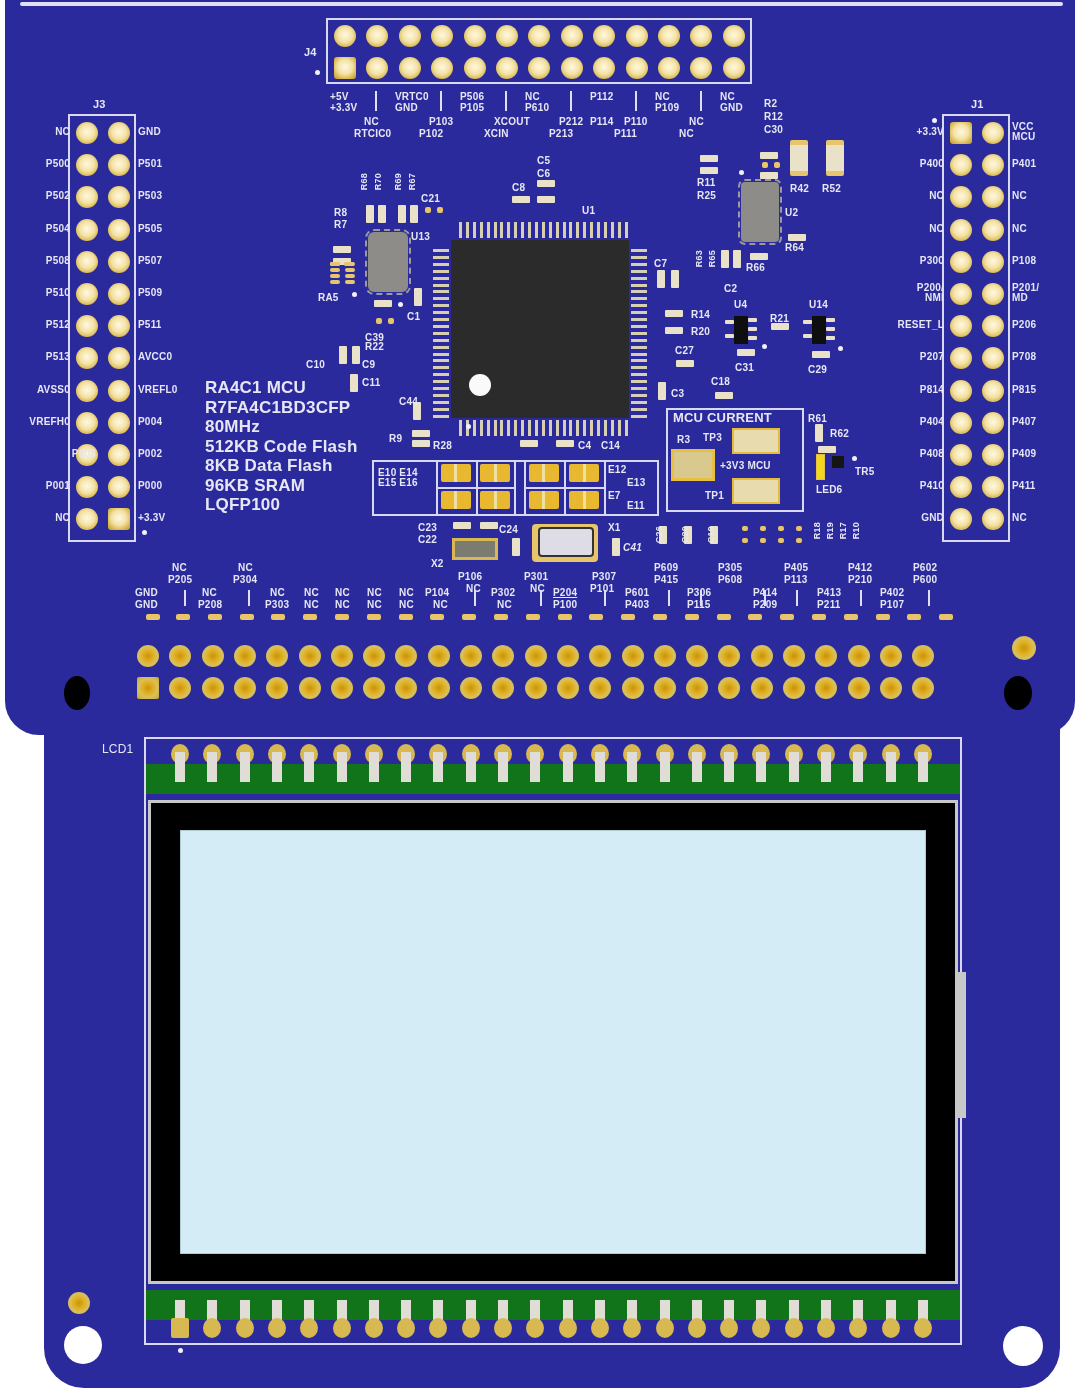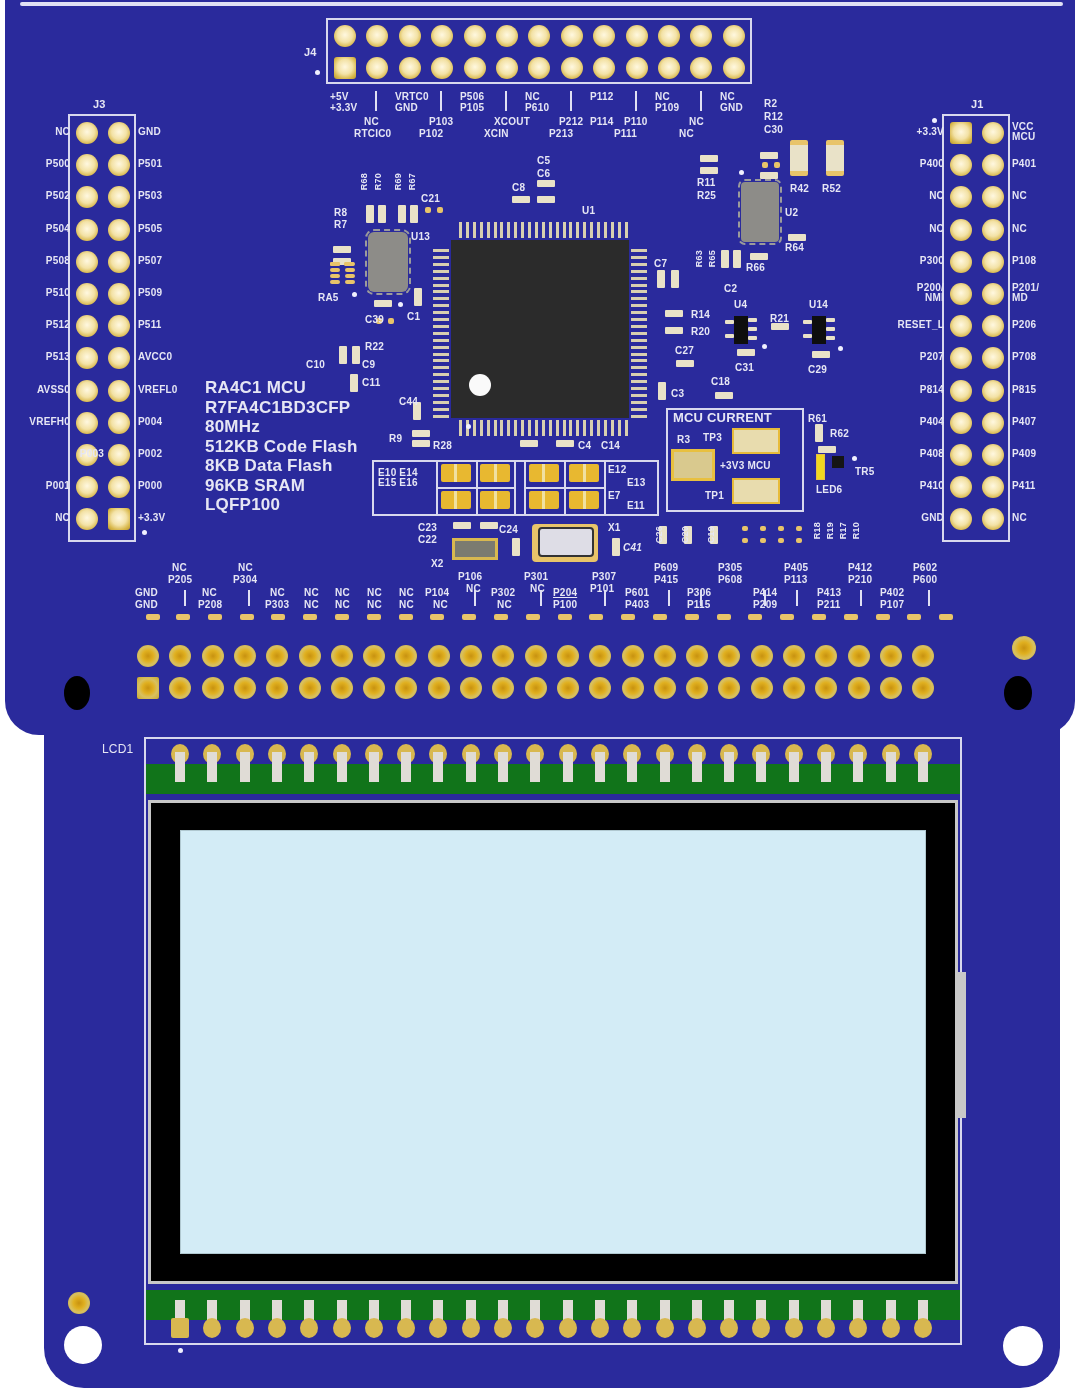--- a/index.html
+++ b/index.html
@@ -139,21 +139,21 @@
     <div class="pin" style="left:76px;top:379.6px"></div>
     <div class="pin" style="left:108px;top:379.6px"></div>
     <div class="silk silk-sm abs" style="left:0px;top:384.6px;width:70px;text-align:right;white-space:pre-line;line-height:10px">AVSS0</div>
     <div class="silk silk-sm abs" style="left:138px;top:384.6px;white-space:pre-line;line-height:10px">VREFL0</div>
     <div class="pin" style="left:76px;top:411.8px"></div>
     <div class="pin" style="left:108px;top:411.8px"></div>
     <div class="silk silk-sm abs" style="left:0px;top:416.8px;width:70px;text-align:right;white-space:pre-line;line-height:10px">VREFH0</div>
     <div class="silk silk-sm abs" style="left:138px;top:416.8px;white-space:pre-line;line-height:10px">P004</div>
     <div class="pin" style="left:76px;top:444px"></div>
     <div class="pin" style="left:108px;top:444px"></div>
-    <div class="silk silk-sm abs" style="left:12px;top:449px;width:92px;text-align:right;white-space:pre-line;line-height:10px">P003</div>
+    <div class="silk silk-sm abs" style="left:4px;top:449px;width:92px;text-align:right;white-space:pre-line;line-height:10px">P003</div>
     <div class="silk silk-sm abs" style="left:138px;top:449px;white-space:pre-line;line-height:10px">P002</div>
     <div class="pin" style="left:76px;top:476.20000000000005px"></div>
     <div class="pin" style="left:108px;top:476.20000000000005px"></div>
     <div class="silk silk-sm abs" style="left:0px;top:481.20000000000005px;width:70px;text-align:right;white-space:pre-line;line-height:10px">P001</div>
     <div class="silk silk-sm abs" style="left:138px;top:481.20000000000005px;white-space:pre-line;line-height:10px">P000</div>
     <div class="pin" style="left:76px;top:508.40000000000003px"></div>
     <div class="pin sq" style="left:108px;top:508.40000000000003px"></div>
     <div class="silk silk-sm abs" style="left:0px;top:513.4000000000001px;width:70px;text-align:right;white-space:pre-line;line-height:10px">NC</div>
     <div class="silk silk-sm abs" style="left:138px;top:513.4000000000001px;white-space:pre-line;line-height:10px">+3.3V</div>
     <div class="dot" style="left:142px;top:530px"></div>
@@ -432,21 +432,21 @@
     <div class="silk silk-sm abs" style="left:537px;top:155px;">C5</div>
     <div class="silk silk-sm abs" style="left:537px;top:168px;">C6</div>
     <div class="silk silk-sm abs" style="left:512px;top:182px;">C8</div>
     <div class="silk silk-sm abs" style="left:582px;top:205px;">U1</div>
     <div class="silk silk-sm abs" style="left:421px;top:193px;">C21</div>
     <div class="silk silk-sm abs" style="left:334px;top:207px;">R8</div>
     <div class="silk silk-sm abs" style="left:334px;top:219px;">R7</div>
     <div class="silk silk-sm abs" style="left:411px;top:231px;">U13</div>
     <div class="silk silk-sm abs" style="left:318px;top:292px;">RA5</div>
     <div class="silk silk-sm abs" style="left:407px;top:311px;">C1</div>
-    <div class="silk silk-sm abs" style="left:365px;top:314px;">C39</div>
+    <div class="silk silk-sm abs" style="left:365px;top:332px;">C39</div>
     <div class="silk silk-sm abs" style="left:365px;top:341px;">R22</div>
     <div class="silk silk-sm abs" style="left:306px;top:359px;">C10</div>
     <div class="silk silk-sm abs" style="left:362px;top:359px;">C9</div>
     <div class="silk silk-sm abs" style="left:362px;top:377px;">C11</div>
     <div class="silk silk-sm abs" style="left:399px;top:396px;">C44</div>
     <div class="silk silk-sm abs" style="left:389px;top:433px;">R9</div>
     <div class="silk silk-sm abs" style="left:433px;top:440px;">R28</div>
     <div class="silk silk-sm abs" style="left:578px;top:440px;">C4</div>
     <div class="silk silk-sm abs" style="left:601px;top:440px;">C14</div>
     <div class="silk silk-sm abs" style="left:697px;top:177px;">R11</div>

